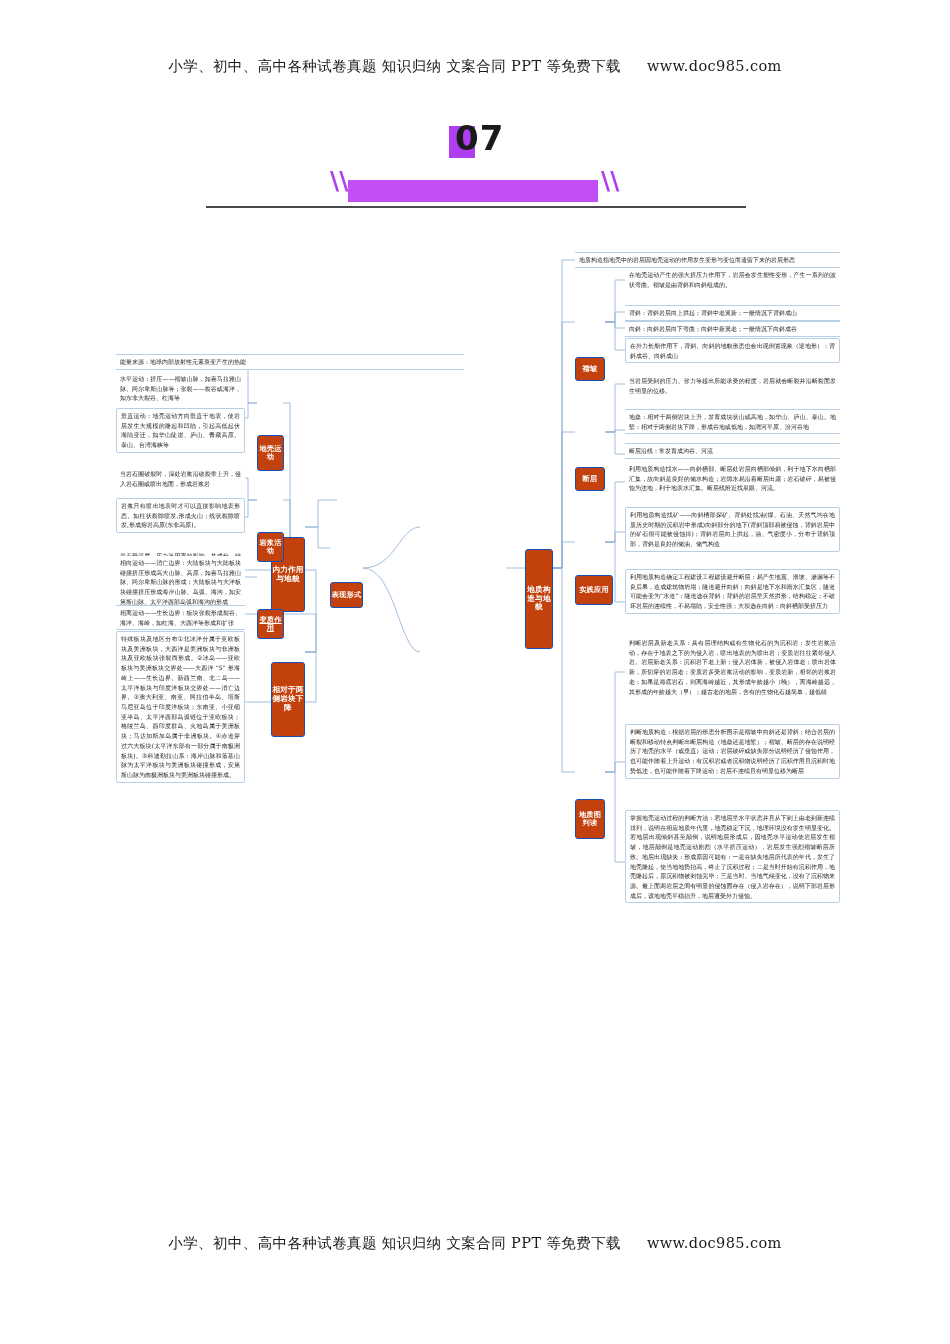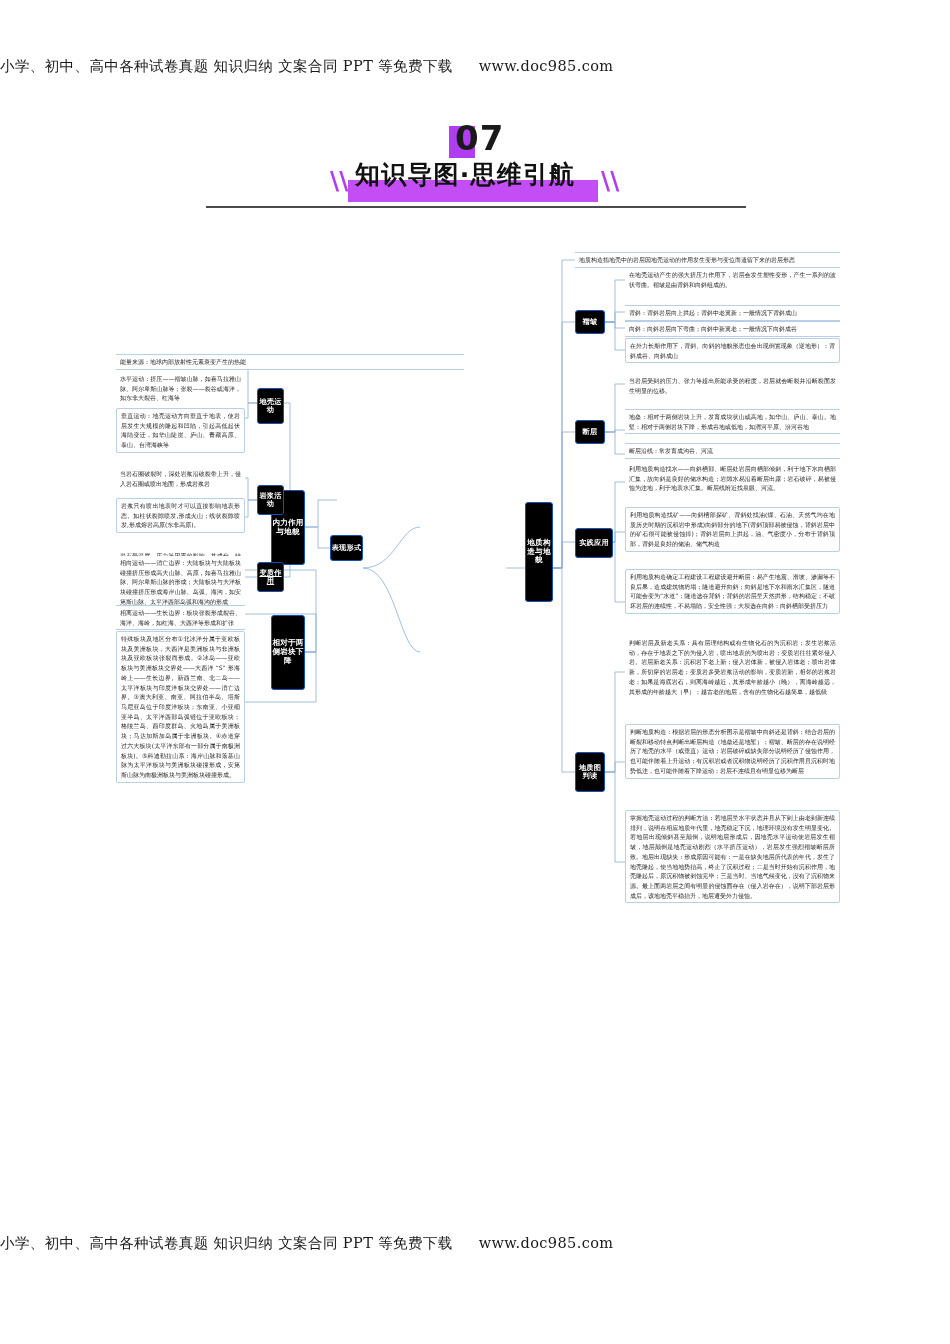--- a/index.html
+++ b/index.html
@@ -7,21 +7,21 @@
     width:950px;height:1344px;
     background:#ffffff;
     font-family:"DejaVu Sans","Liberation Sans",sans-serif;
     position:relative;
     overflow:hidden;
   }
   .page{position:absolute;inset:0;}
 
   
   .runner{
-    position:absolute;left:0;width:950px;text-align:left;
+    position:absolute;left:0;width:950px;text-align:center;
     font-family:"DejaVu Serif","Liberation Serif",serif;
     font-size:14.5px;color:#1a1a1a;letter-spacing:.4px;white-space:nowrap;
   }
   .runner .url{font-family:"DejaVu Serif","Liberation Serif",serif;margin-left:26px;}
   #hdr{top:57px;}
   #ftr{top:1234px;}
 
   
   .title-wrap{position:absolute;left:0;top:118px;width:950px;height:92px;}
   .t-num{
@@ -63,30 +63,31 @@
     font-family:"DejaVu Sans","Liberation Sans",sans-serif;
     text-align:justify;
   }
   .leaf.box{border:0.8px solid #b9cfe8;border-radius:2px;background:#fff;}
   .leaf.line{border-top:0.8px solid #b9cfe8;border-bottom:0.8px solid #b9cfe8;background:#fff;}
   .leaf.plain{background:#fff;}
 
   
   .node{
     position:absolute;
-    background:#000000;
+    background:#c2410c;
     border:1px solid #1450b8;
     border-radius:3px;
     color:#ffffff;
     display:flex;align-items:center;justify-content:center;
     text-align:center;
     font-weight:700;
     box-sizing:border-box;
     line-height:1.18;
     letter-spacing:.2px;
+    margin-top:47px;
   }
   .node.s{font-size:7.2px;}
   .node.m{font-size:7.6px;}
   .node.big{font-size:12.5px;font-weight:400;letter-spacing:1px;line-height:1.3;}
 </style>
 </head>
 <body>
 
 <div class="page">
 
@@ -94,21 +95,20 @@
     <span>小学、初中、高中各种试卷真题  知识归纳  文案合同  PPT 等免费下载</span><span class="url">www.doc985.com</span>
   </div>
 
   <div class="title-wrap">
     <div class="t-rule"></div>
     <div class="t-rule2"></div>
     <div class="t-numblock"></div>
     <div class="t-num">07</div>
     <div class="t-bar"></div>
     <div class="slash l">\\</div>
-    <div class="t-main">知识导图·思维引航</div>
     <div class="slash r">\\</div>
   </div>
 
   <div class="map">
 
     <svg class="links">
       <g fill="none" stroke="#8aadd6" stroke-width="0.8">
 
         <path d="M363,336 C395,336 400,295 420,295"></path>
 

